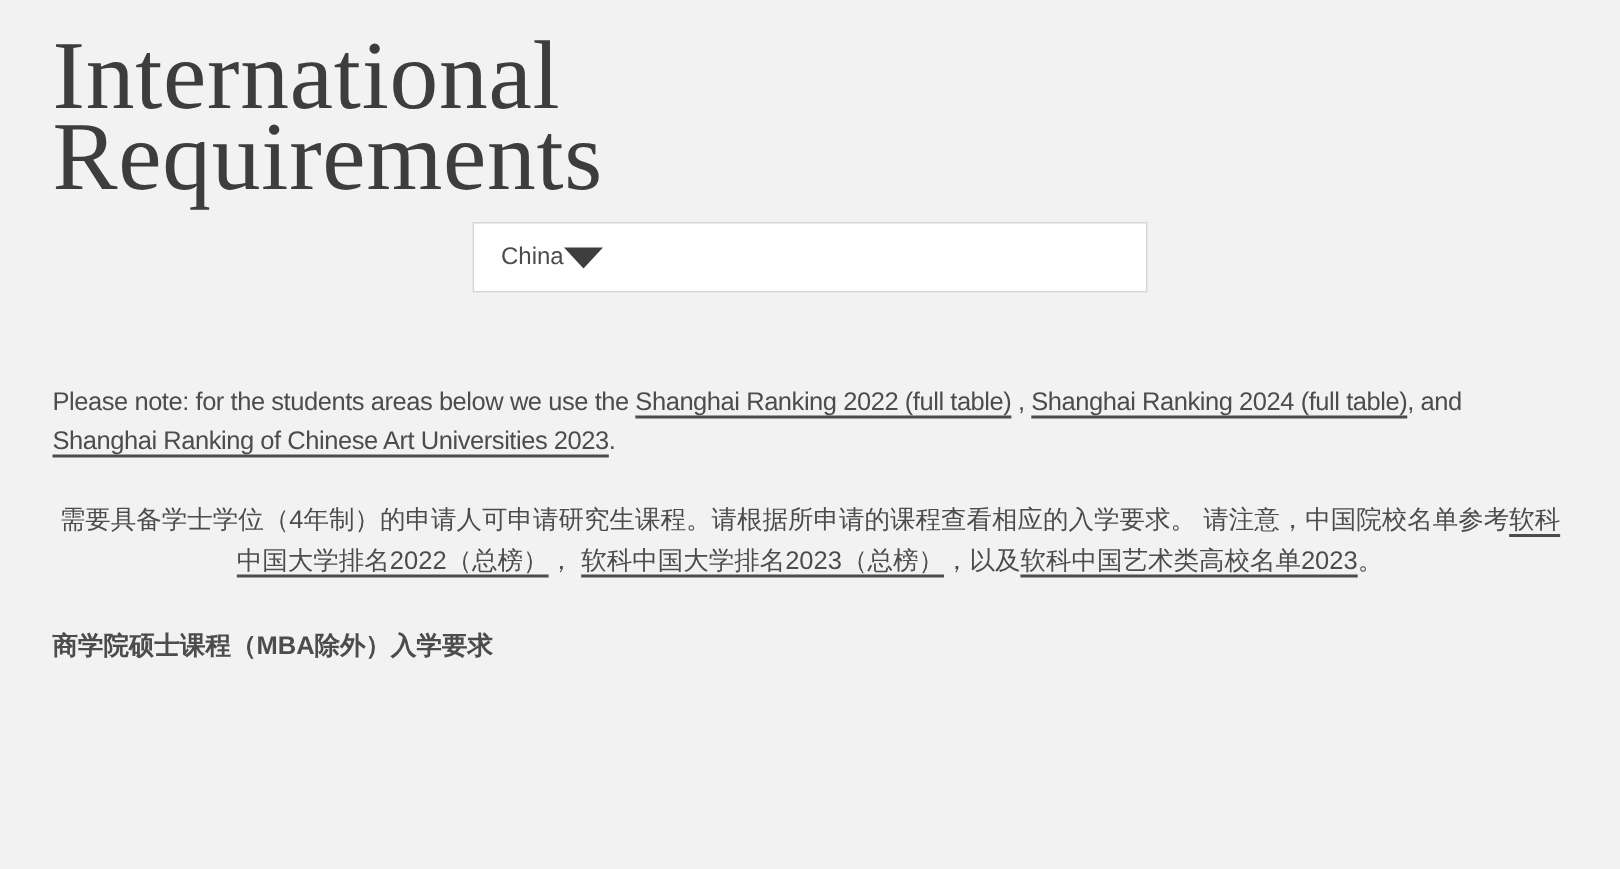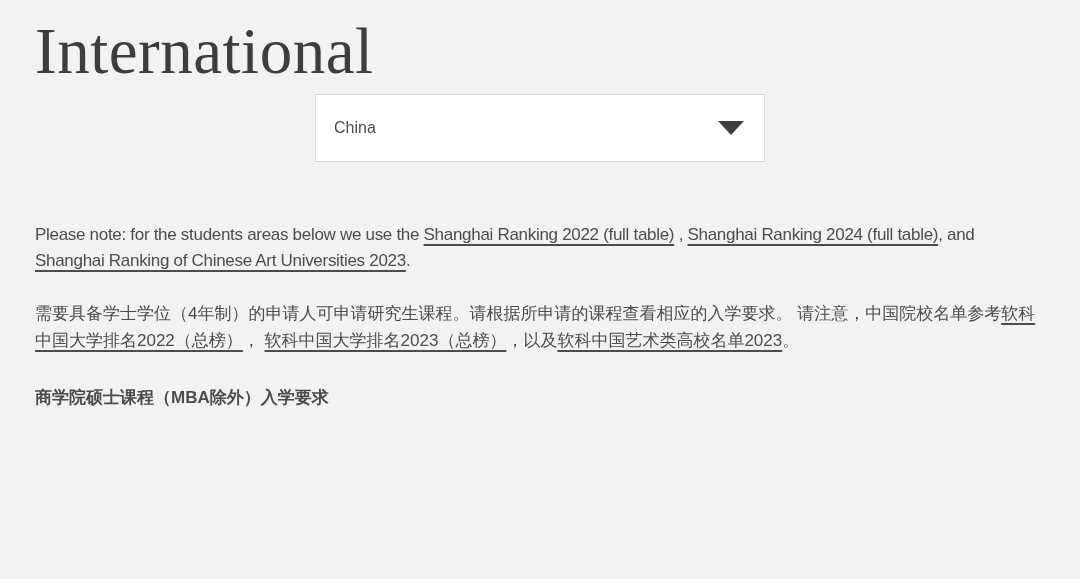--- a/index.html
+++ b/index.html
@@ -23,28 +23,27 @@
     font-family: "Liberation Serif", "DejaVu Serif", serif;
     font-weight: 400;
     font-size: 65px;
     line-height: 54px;
     color: #3d3d3c;
     letter-spacing: 0.5px;
   }
   .title-line { display: block; }
   .dropdown {
     width: 450px;
-    height: 68px;
+    height: 47px;
     box-sizing: border-box;
     margin: 0 auto;
     background: #ffffff;
     border: 1px solid #d6d6d4;
     display: flex;
     align-items: center;
-    justify-content: space-between;
     padding: 0 20px 0 18px;
     cursor: pointer;
   }
   .dropdown-label {
     font-size: 16px;
     color: #4c4c4b;
   }
   .dropdown-arrow {
     width: 0;
     height: 0;
@@ -59,20 +58,21 @@
     line-height: 26px;
     letter-spacing: -0.3px;
     max-width: 1010px;
   }
   .para {
     margin: 0 0 26px 0;
   }
   .para.zh {
     line-height: 27px;
     letter-spacing: 0;
+    text-align: center;
   }
   .inline-link {
     color: inherit;
     text-underline-offset: 4px;
     text-decoration-thickness: 1.5px;
   }
   .section-heading {
     margin: 28px 0 0 0;
     font-weight: bold;
     font-size: 17px;
@@ -83,20 +83,21 @@
     letter-spacing: 0;
   }
 </style>
 </head>
 <body>
 
 <div class="page">
 
   <h1 class="title">
     <span class="title-line">International</span>
+    <span class="title-line">Requirements</span>
   </h1>
 
   <div class="dropdown">
     <span class="dropdown-label">China</span>
     <span class="dropdown-arrow"></span>
   </div>
 
   <div class="content">
     <p class="para"><span>Please note: for the students areas below we use the </span><a href="#" class="inline-link">Shanghai Ranking 2022 (full table)</a><span> , </span><a href="#" class="inline-link">Shanghai Ranking 2024 (full table)</a><span>, and </span><a href="#" class="inline-link">Shanghai Ranking of Chinese Art Universities 2023</a><span>.</span></p>
     <p class="para zh"><span>需要具备学士学位（4年制）的申请人可申请研究生课程。请根据所申请的课程查看相应的入学要求。 请注意，中国院校名单参考</span><a href="#" class="inline-link">软科中国大学排名2022（总榜）</a><span>， </span><a href="#" class="inline-link">软科中国大学排名2023（总榜）</a><span>，以及</span><a href="#" class="inline-link">软科中国艺术类高校名单2023</a><span>。</span></p>

